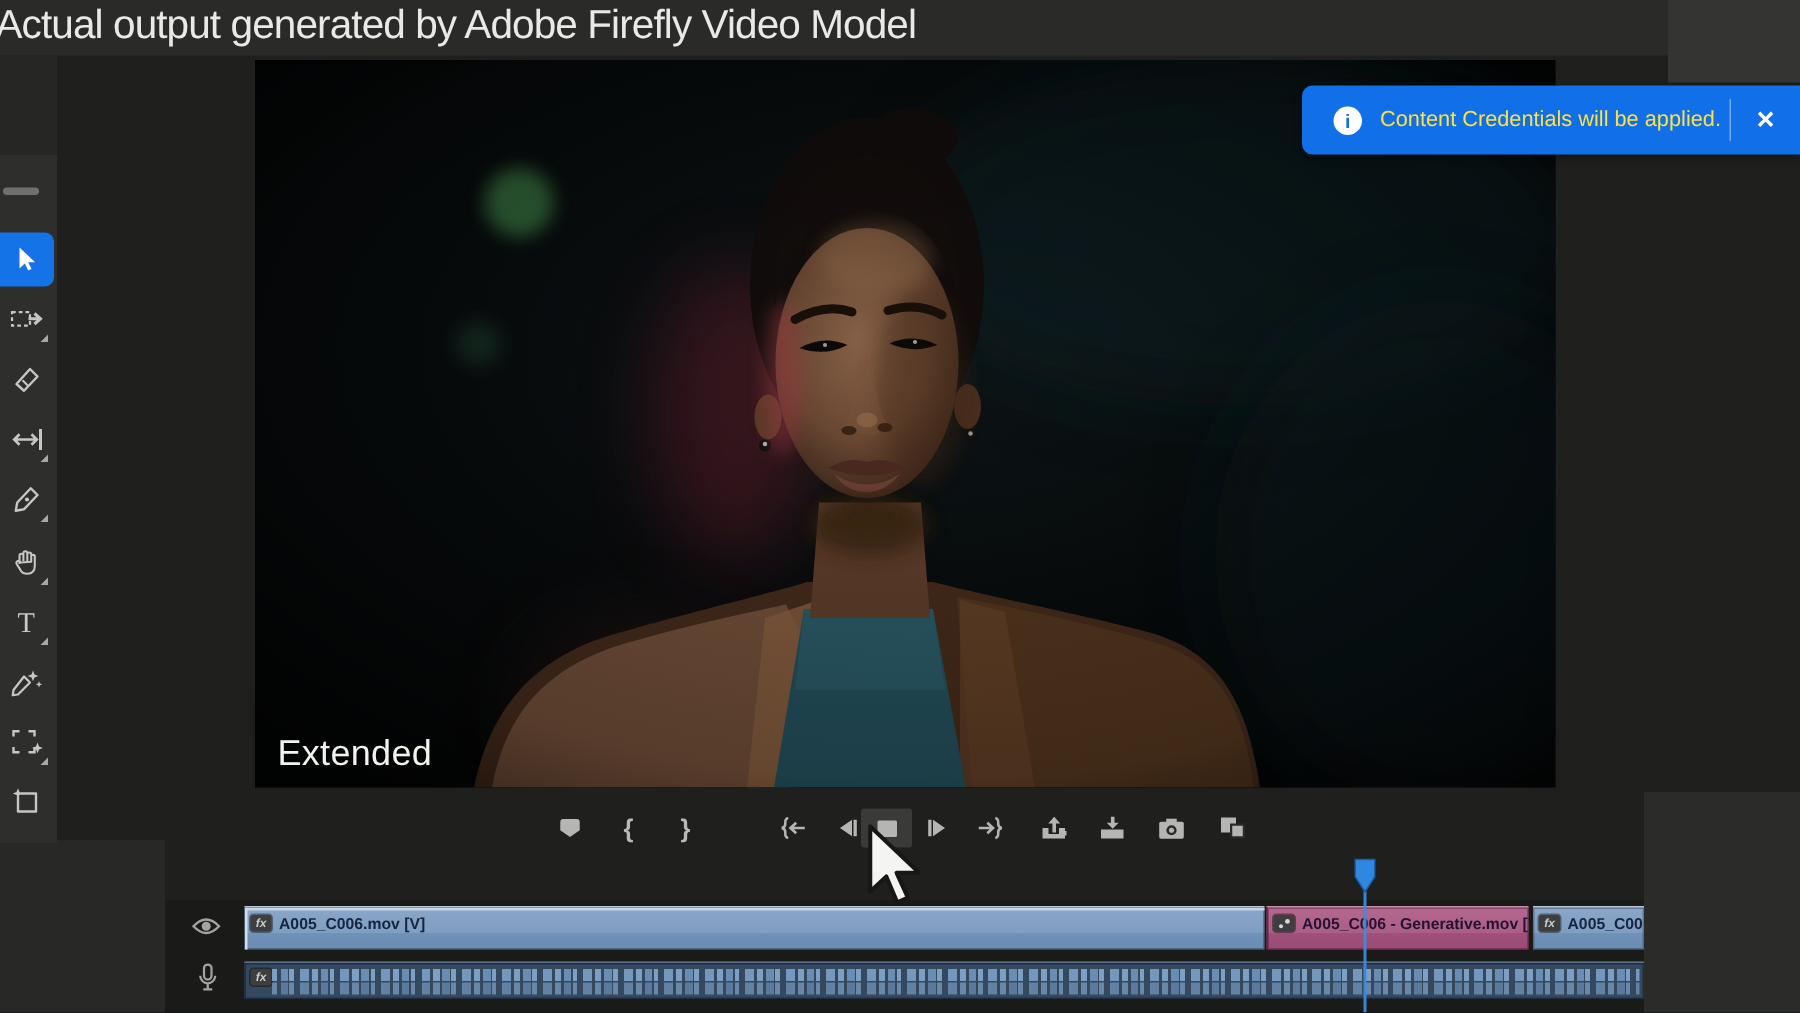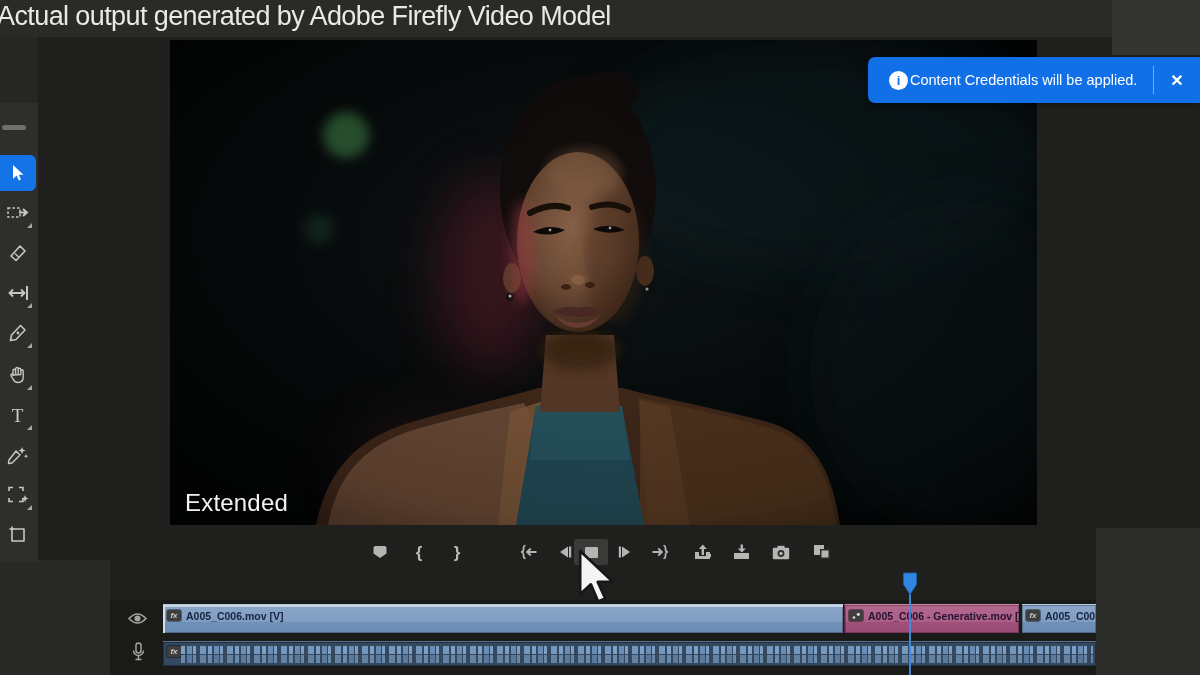--- a/index.html
+++ b/index.html
@@ -29,21 +29,21 @@
   
   .preview{position:absolute;left:170px;top:40px;width:867px;height:485px;background:#050707;overflow:hidden;}
   .preview svg{position:absolute;left:0;top:0;}
   .caption{position:absolute;left:15px;bottom:8px;font-size:24px;color:#f2f2ef;letter-spacing:0.2px;}
 
   
   .banner{position:absolute;left:868px;top:57px;width:332px;height:46px;background:#1170e8;
     border-radius:7px 0 0 7px;display:flex;align-items:center;z-index:40;box-shadow:0 2px 6px rgba(0,0,0,.4);}
   .info-circle{width:19px;height:19px;border-radius:50%;background:#ffffff;color:#1170e8;
     font-weight:700;font-size:13px;display:flex;align-items:center;justify-content:center;margin-left:21px;flex:0 0 auto;}
-  .banner-text{color:#ffffff;font-size:14.5px;margin-left:2px;flex:1;white-space:nowrap;}
+  .banner-text{color:#fde047;font-size:14.5px;margin-left:12px;flex:1;white-space:nowrap;}
   .banner-divider{width:1px;height:28px;background:rgba(255,255,255,.4);flex:0 0 auto;}
   .banner-close{width:46px;text-align:center;color:#ffffff;font-size:16px;font-weight:700;cursor:default;}
 
   
   .tbtn{position:absolute;top:539px;width:30px;height:26px;display:flex;align-items:center;justify-content:center;}
   .tbtn svg{display:block;}
   .tbtn .txt{color:#b9b9b7;font-size:17px;font-weight:700;line-height:1;}
   .tbtn.active-bg{background:#3a3a39;border-radius:2px;width:34px;}
 
   

